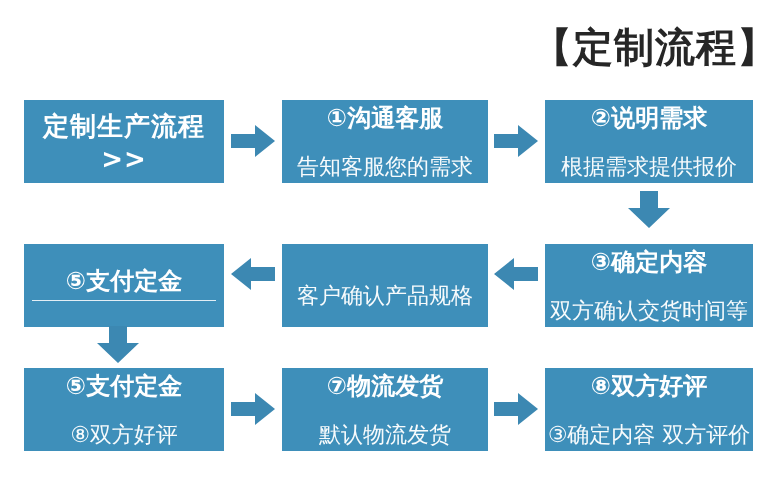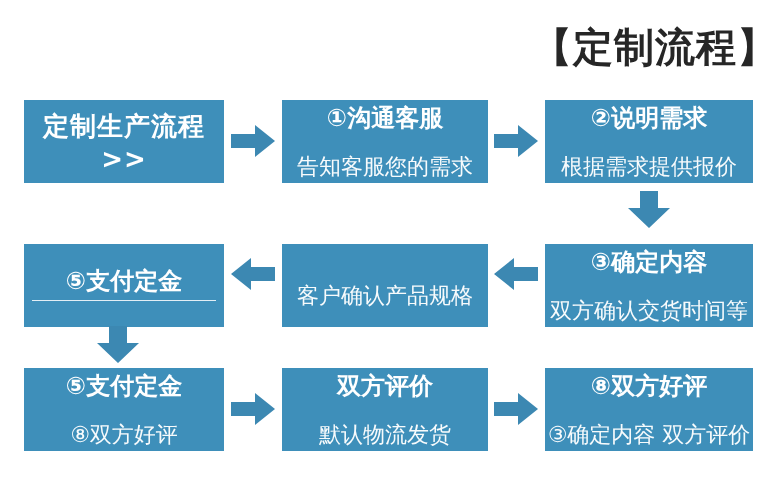--- a/index.html
+++ b/index.html
@@ -145,21 +145,21 @@
     <div class="divider"></div>
   </div>
 
   <div class="box step col1 row3">
     <div class="step-title">⑤支付定金</div>
     <div class="divider"></div>
     <div class="step-sub">⑧双方好评</div>
   </div>
 
   <div class="box step col2 row3">
-    <div class="step-title">双方评价</div>
+    <div class="step-title">⑦物流发货</div>
     <div class="divider"></div>
     <div class="step-sub">默认物流发货</div>
   </div>
 
   <div class="box step col3 row3">
     <div class="step-title">⑧双方好评</div>
     <div class="divider"></div>
     <div class="step-sub">③确定内容 双方评价</div>
   </div>
 

